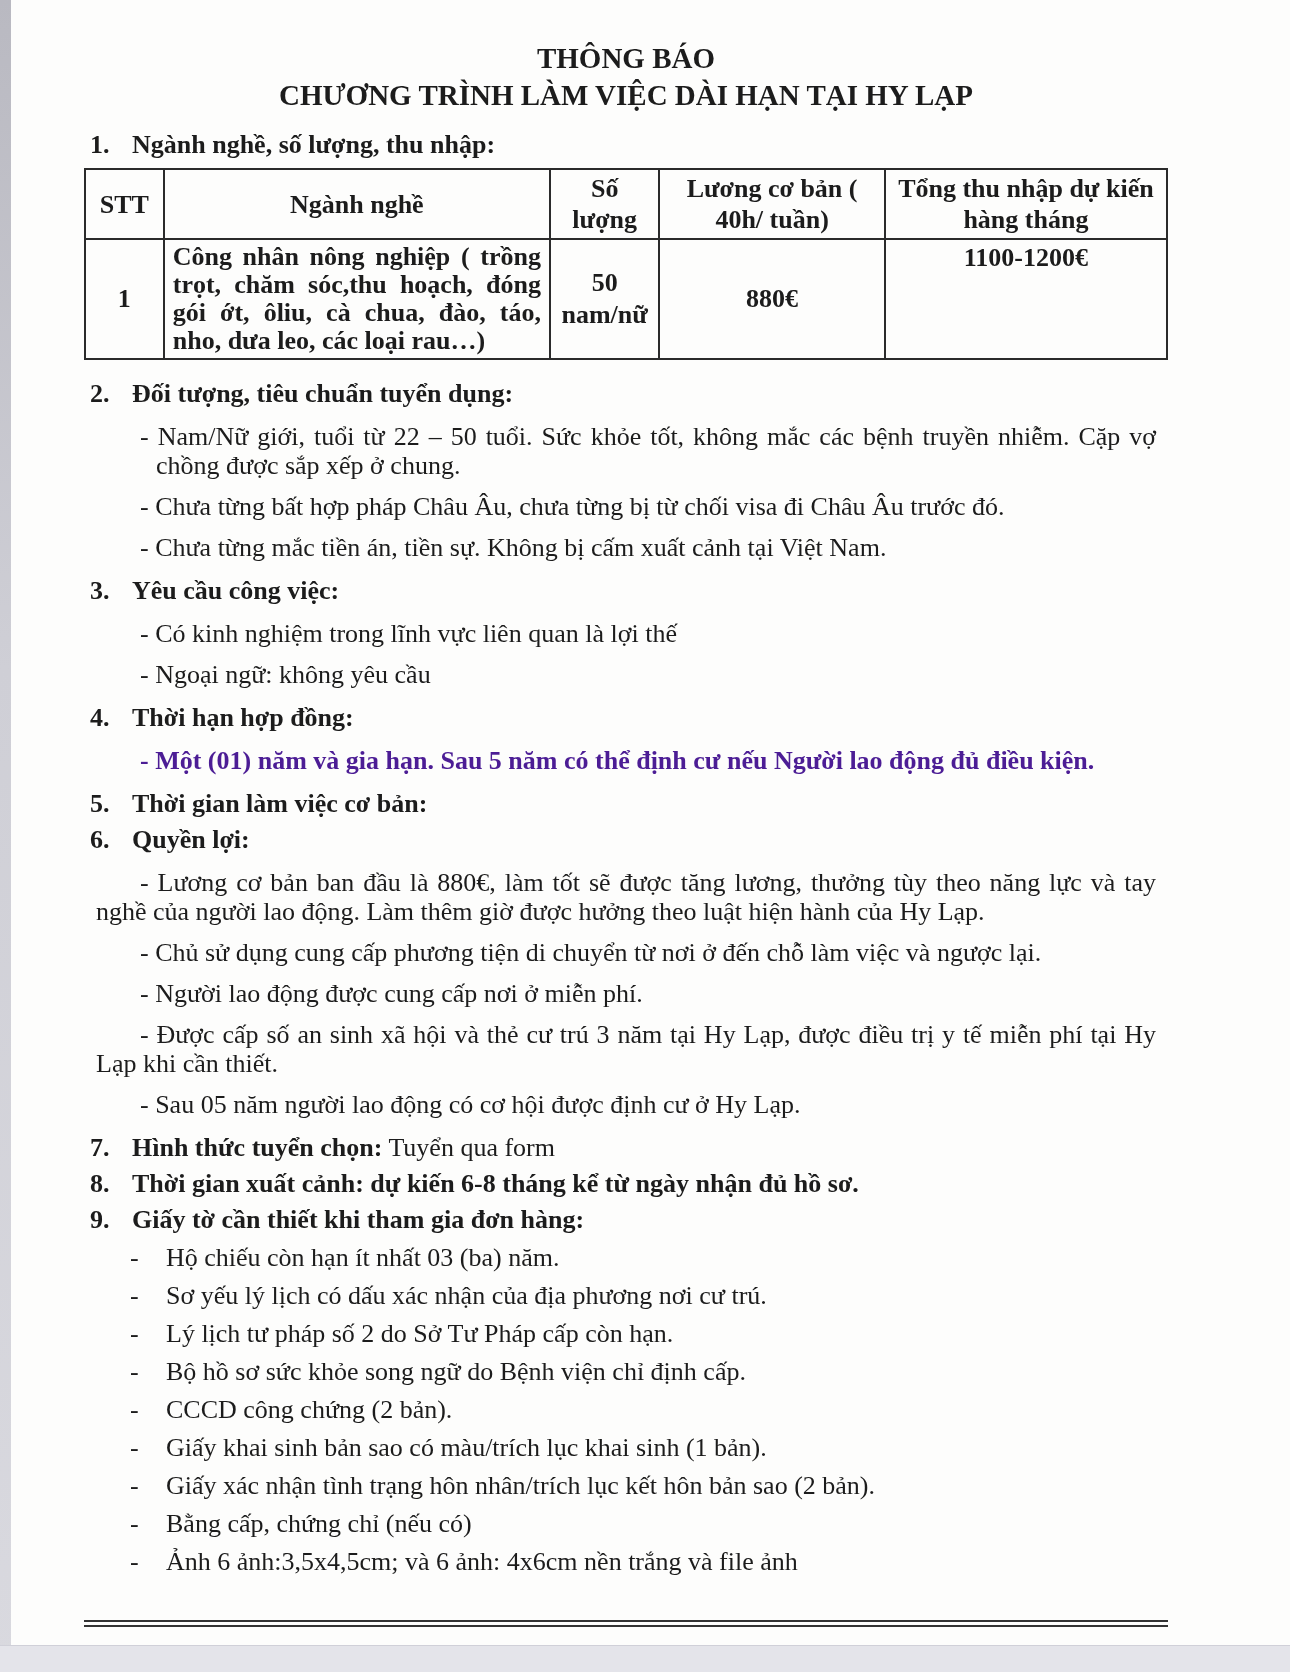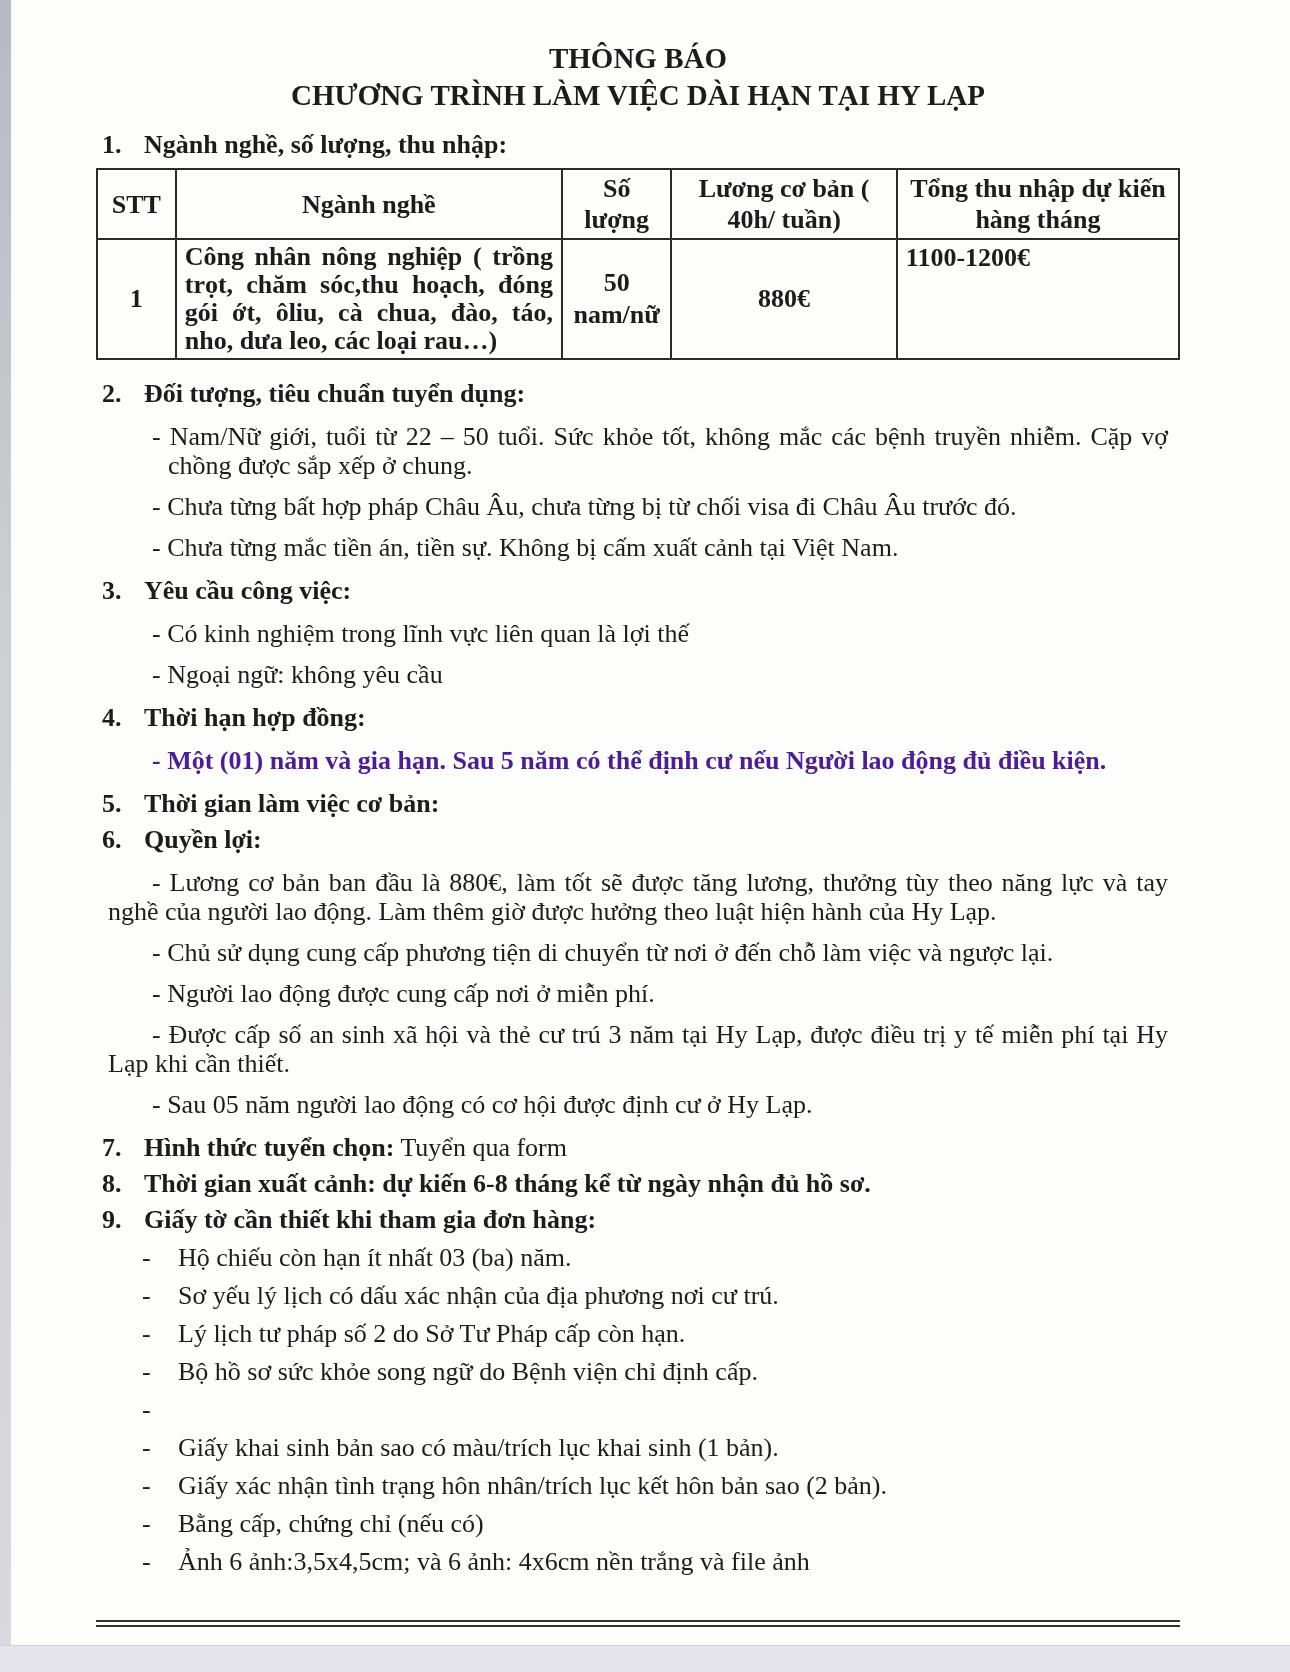--- a/index.html
+++ b/index.html
@@ -14,21 +14,21 @@
   .scan-edge-left {
     position:absolute; left:0; top:0; width:11px; height:100%;
     background:linear-gradient(180deg,#b9b9c1 0%, #cfcfd6 40%, #d9d9df 100%);
   }
   .scan-edge-bottom {
     position:absolute; left:0; bottom:0; width:100%; height:26px;
     background:#e4e4ea;
     border-top:1px solid #d0d0d8;
   }
   .content {
-    position:absolute; left:96px; top:40px; width:1084px;
+    position:absolute; left:84px; top:40px; width:1084px;
   }
   .title { text-align:center; font-weight:bold; font-size:29px; line-height:37px; }
   .sec { display:flex; margin-top:3px; line-height:33px; font-size:26px; }
   .sec-num { flex:0 0 48px; font-weight:bold; padding-left:6px; box-sizing:border-box; }
   .sec-head { font-weight:bold;text-align:center; }
   .sec-head .normal { font-weight:normal; }
   .item { margin:12px; font-size:26px; line-height:29px; }
   .hang { padding-left:60px; text-indent:-16px; text-align:justify; }
   .flush { text-indent:44px; text-align:justify; }
   .red { color:#4c1d95; font-weight:bold; }
@@ -38,21 +38,21 @@
     font-size:26px; font-weight:bold;padding-left:28px;
   }
   table.jobs th, table.jobs td {
     border:2.5px solid #2b2b2b; padding:3px 8px;
   }
   table.jobs th { text-align:center; line-height:31px; font-weight:bold; }
   td.c-stt { text-align:center; width:62px; }
   td.c-nganh { width:400px; text-align:justify; line-height:28px; padding:6px 12px;margin-left:28px; }
   td.c-sl { width:92px; text-align:center; line-height:32px; }
   td.c-luong { width:222px; text-align:center; }
-  td.c-tong { width:286px; text-align:left; vertical-align:top; padding-top:20px; }
+  td.c-tong { width:286px; text-align:center; vertical-align:top; padding-top:20px; }
   .doc-li { display:flex; margin:5px 0; font-size:26px; line-height:33px; }
   .doc-dash { flex:0 0 82px; padding-left:46px; box-sizing:border-box; }
   .endrule {
     margin-top:42px; height:3px;
     border-top:2.5px solid #333; border-bottom:2.5px solid #333;
     width:1084px;
   }
   .gap-after-table { height:14px; }
 </style>
 </head>
@@ -154,20 +154,21 @@
     <div class="doc-li">
         <span class="doc-dash">-</span>
         <span>Lý lịch tư pháp số 2 do Sở Tư Pháp cấp còn hạn.</span>
       </div>
     <div class="doc-li">
         <span class="doc-dash">-</span>
         <span>Bộ hồ sơ sức khỏe song ngữ do Bệnh viện chỉ định cấp.</span>
       </div>
     <div class="doc-li">
         <span class="doc-dash">-</span>
+        <span>CCCD công chứng (2 bản).</span>
       </div>
     <div class="doc-li">
         <span class="doc-dash">-</span>
         <span>Giấy khai sinh bản sao có màu/trích lục khai sinh (1 bản).</span>
       </div>
     <div class="doc-li">
         <span class="doc-dash">-</span>
         <span>Giấy xác nhận tình trạng hôn nhân/trích lục kết hôn bản sao (2 bản).</span>
       </div>
     <div class="doc-li">

